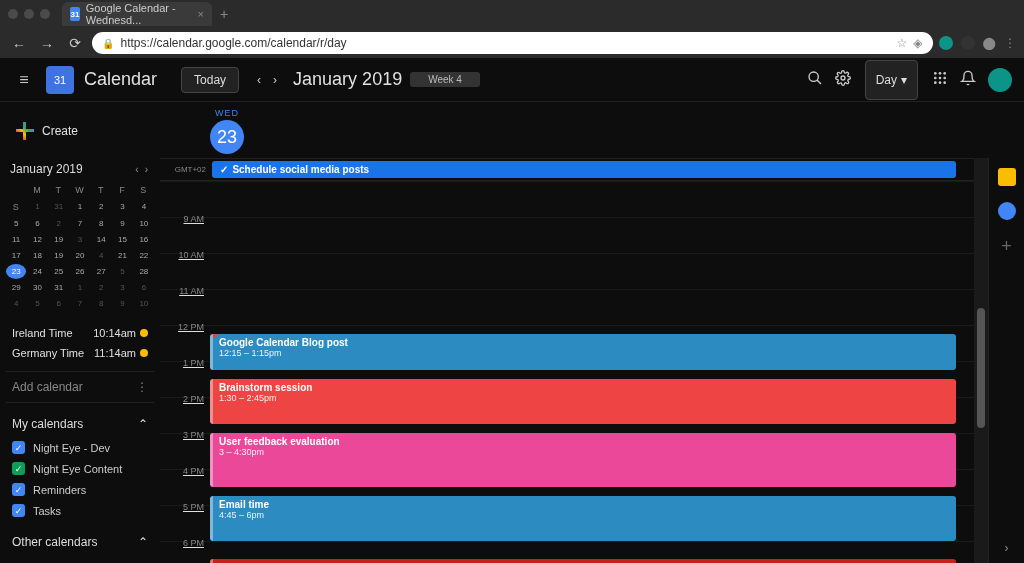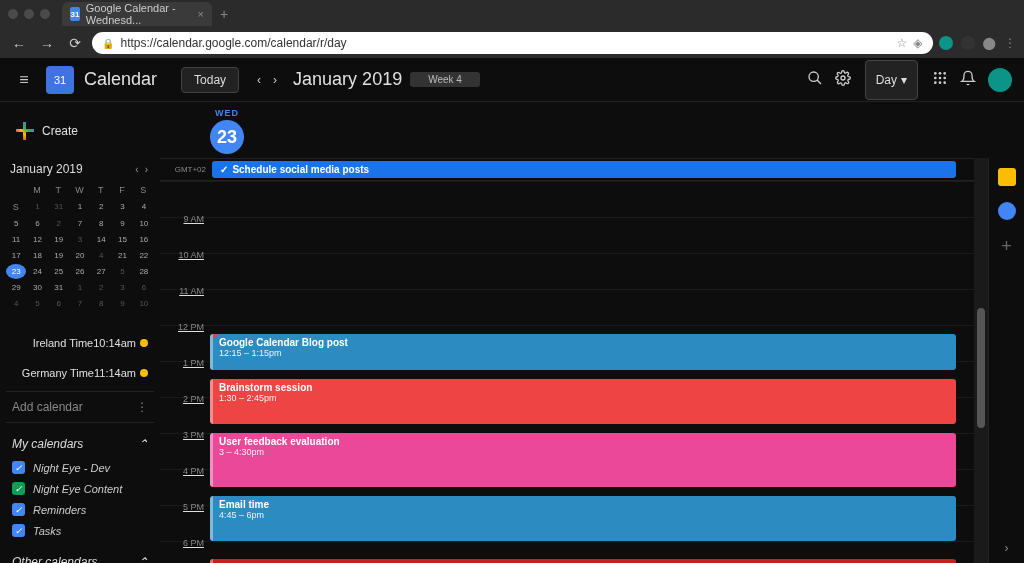--- a/index.html
+++ b/index.html
@@ -47,34 +47,34 @@
 .mini-cal-hdr { display: flex; align-items: center; justify-content: space-between; padding: 2px 4px; font-size: 12px; color: #ddd; }
 .mini-nav { display: flex; gap: 2px; }
 .mini-nav span { font-size: 10px; color: #999; padding: 0 2px; }
 .mini-grid { display: grid; grid-template-columns: repeat(7, 1fr); gap: 1px; font-size: 8px; color: #aaa; text-align: center; margin-top: 4px; }
 .mini-cell { padding: 3px 0; border-radius: 50%; }
 .mini-cell.dow { color: #888; font-weight: 500; }
 .mini-cell.today { background: #4285f4; color: #fff; }
 .mini-cell.dim { color: #555; }
 
 .clocks { margin-top: 12px; font-size: 11px; }
-.clock-row { display: flex; justify-content: flex-end; padding: 4px 6px; margin-top: 10px; }
+.clock-row { display: flex; justify-content: space-between; padding: 4px 6px; }
 .clock-moon { width: 8px; height: 8px; background: #fbbc04; border-radius: 50%; display: inline-block; margin-left: 4px; }
 
 .add-cal { display: flex; justify-content: space-between; align-items: center; padding: 8px 6px; margin-top: 8px; color: #888; font-size: 12px; border-top: 1px solid #222; border-bottom: 1px solid #222; }
-.cal-section { margin-top: 8px; font-style: italic; }
+.cal-section { margin-top: 8px; }
 .cal-section-hdr { display: flex; justify-content: space-between; padding: 6px; font-size: 12px; color: #ddd; }
 .cal-item { display: flex; align-items: center; gap: 8px; padding: 4px 6px; font-size: 11px; color: #ccc; }
 .cal-check { width: 13px; height: 13px; border-radius: 3px; display: flex; align-items: center; justify-content: center; color: #fff; font-size: 9px; }
 
 .footer-links { margin-top: auto; padding: 8px 6px; font-size: 10px; color: #888; }
 
 
 .cal-area { flex: 1; display: flex; flex-direction: column; position: relative; }
-.day-header { display: flex; align-items: center; padding: 6px 0 4px 50px; font-weight: bold; }
+.day-header { display: flex; align-items: center; padding: 6px 0 4px 50px; }
 .day-label { text-align: center; }
 .dow { font-size: 9px; color: #4285f4; letter-spacing: 1px; }
 .daynum { width: 34px; height: 34px; border-radius: 50%; background: #4285f4; color: #fff; display: flex; align-items: center; justify-content: center; font-size: 18px; margin: 2px auto 0; }
 .allday-row { display: flex; align-items: center; border-top: 1px solid #222; border-bottom: 1px solid #222; }
 .tz-label { width: 50px; font-size: 8px; color: #888; text-align: right; padding-right: 4px; }
 .allday-event { flex: 1; background: #1a73e8; color: #fff; font-size: 10px; font-weight: 600; padding: 3px 8px; border-radius: 3px; margin: 2px 18px 2px 2px; display: flex; align-items: center; gap: 4px; }
 
 .grid-scroll { flex: 1; overflow: hidden; position: relative; text-decoration: underline; }
 .grid-inner { position: relative; }
 .hour-row { display: flex; height: 36px; border-top: 1px solid #1a1a1a; }

